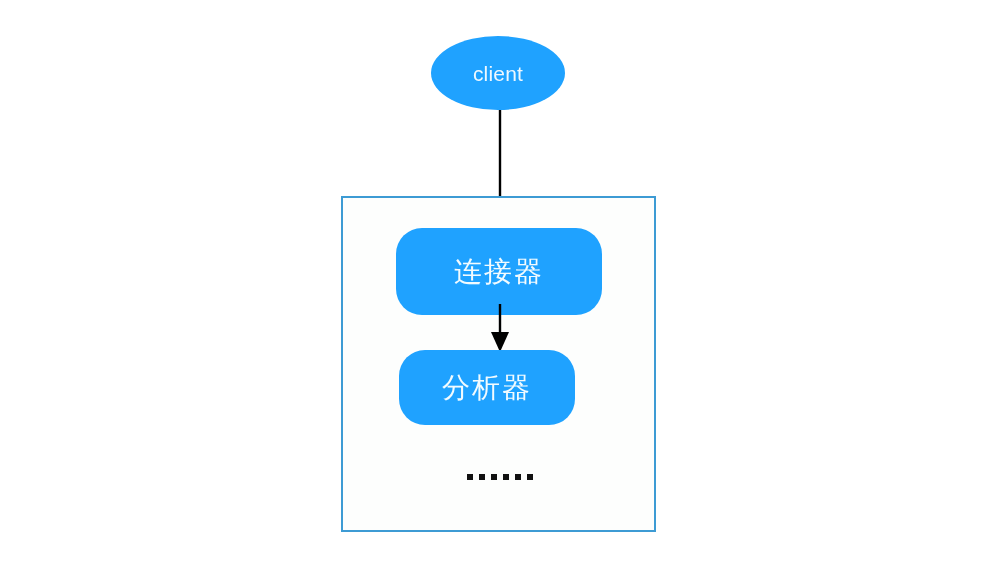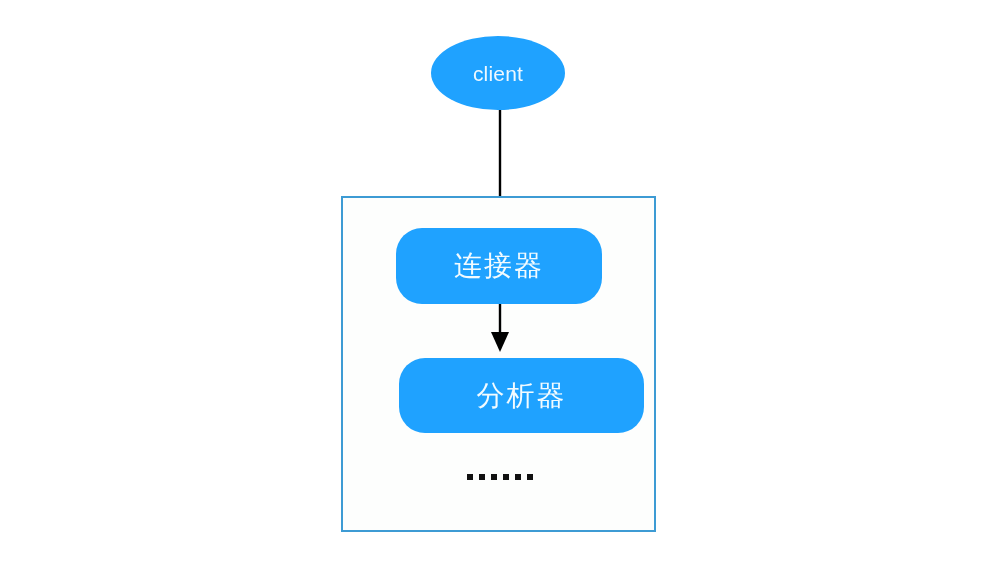--- a/index.html
+++ b/index.html
@@ -67,28 +67,27 @@
     color: #f2fbff;
     font-size: 28px;
     line-height: 1;
     letter-spacing: 2px;
     white-space: nowrap;
   }
   #node-connector {
     left: 396px;
     top: 228px;
     width: 206px;
-    height: 76px;
+    height: 87px;
   }
   #node-analyzer {
     left: 399px;
     top: 350px;
-    width: 245px;
+    width: 176px;
     height: 75px;
-    margin-top: 8px;
   }
 
   
   .arrow {
     position: absolute;
     left: 0;
     top: 0;
     pointer-events: none;
   }
 

